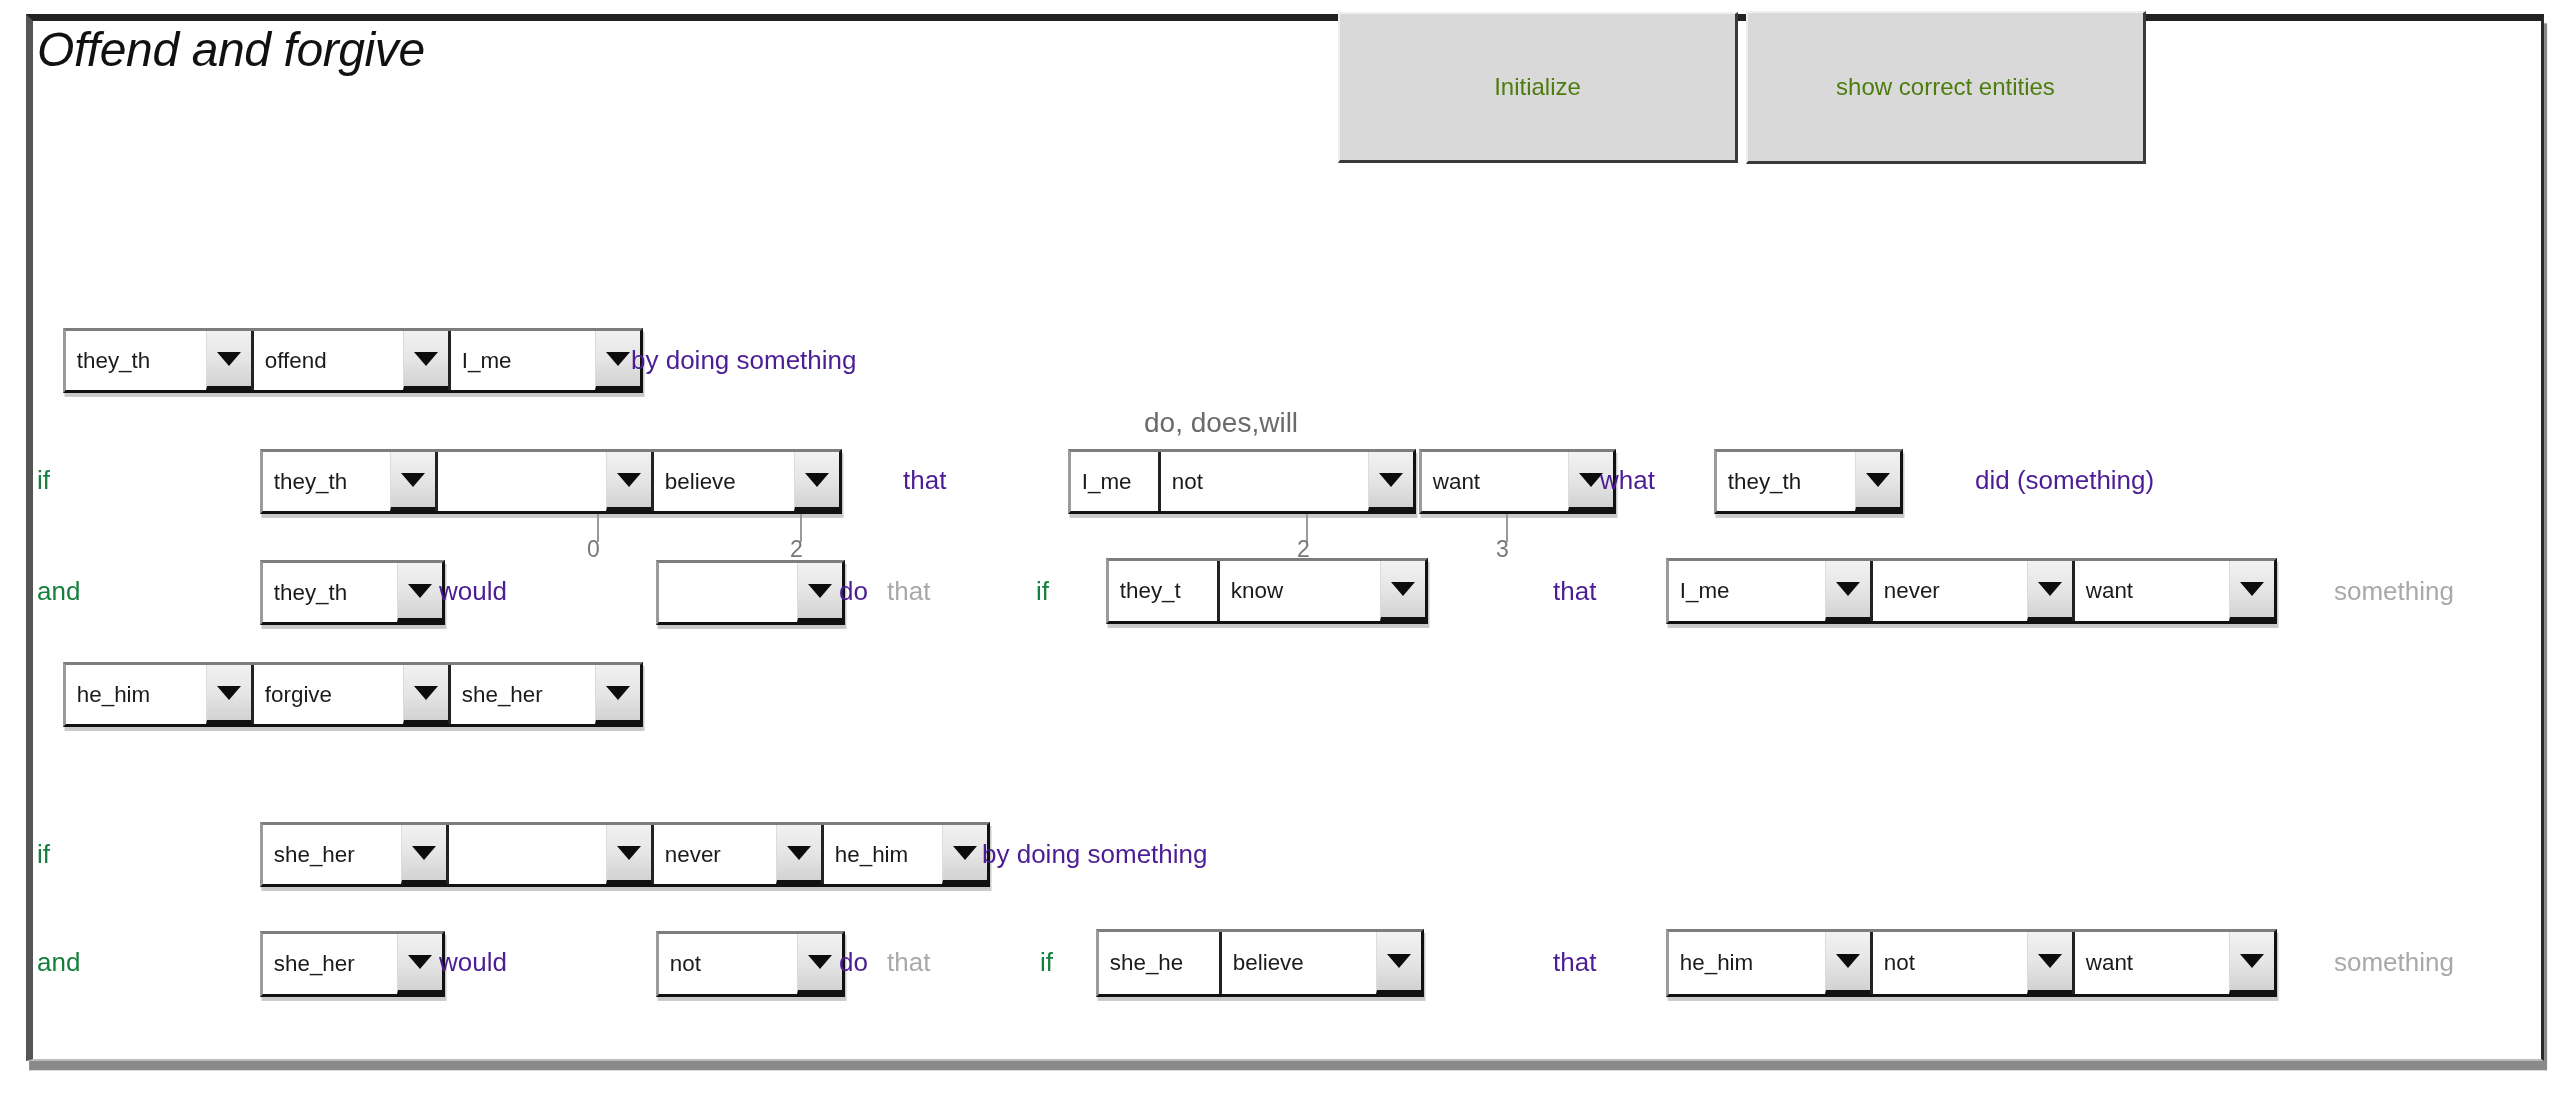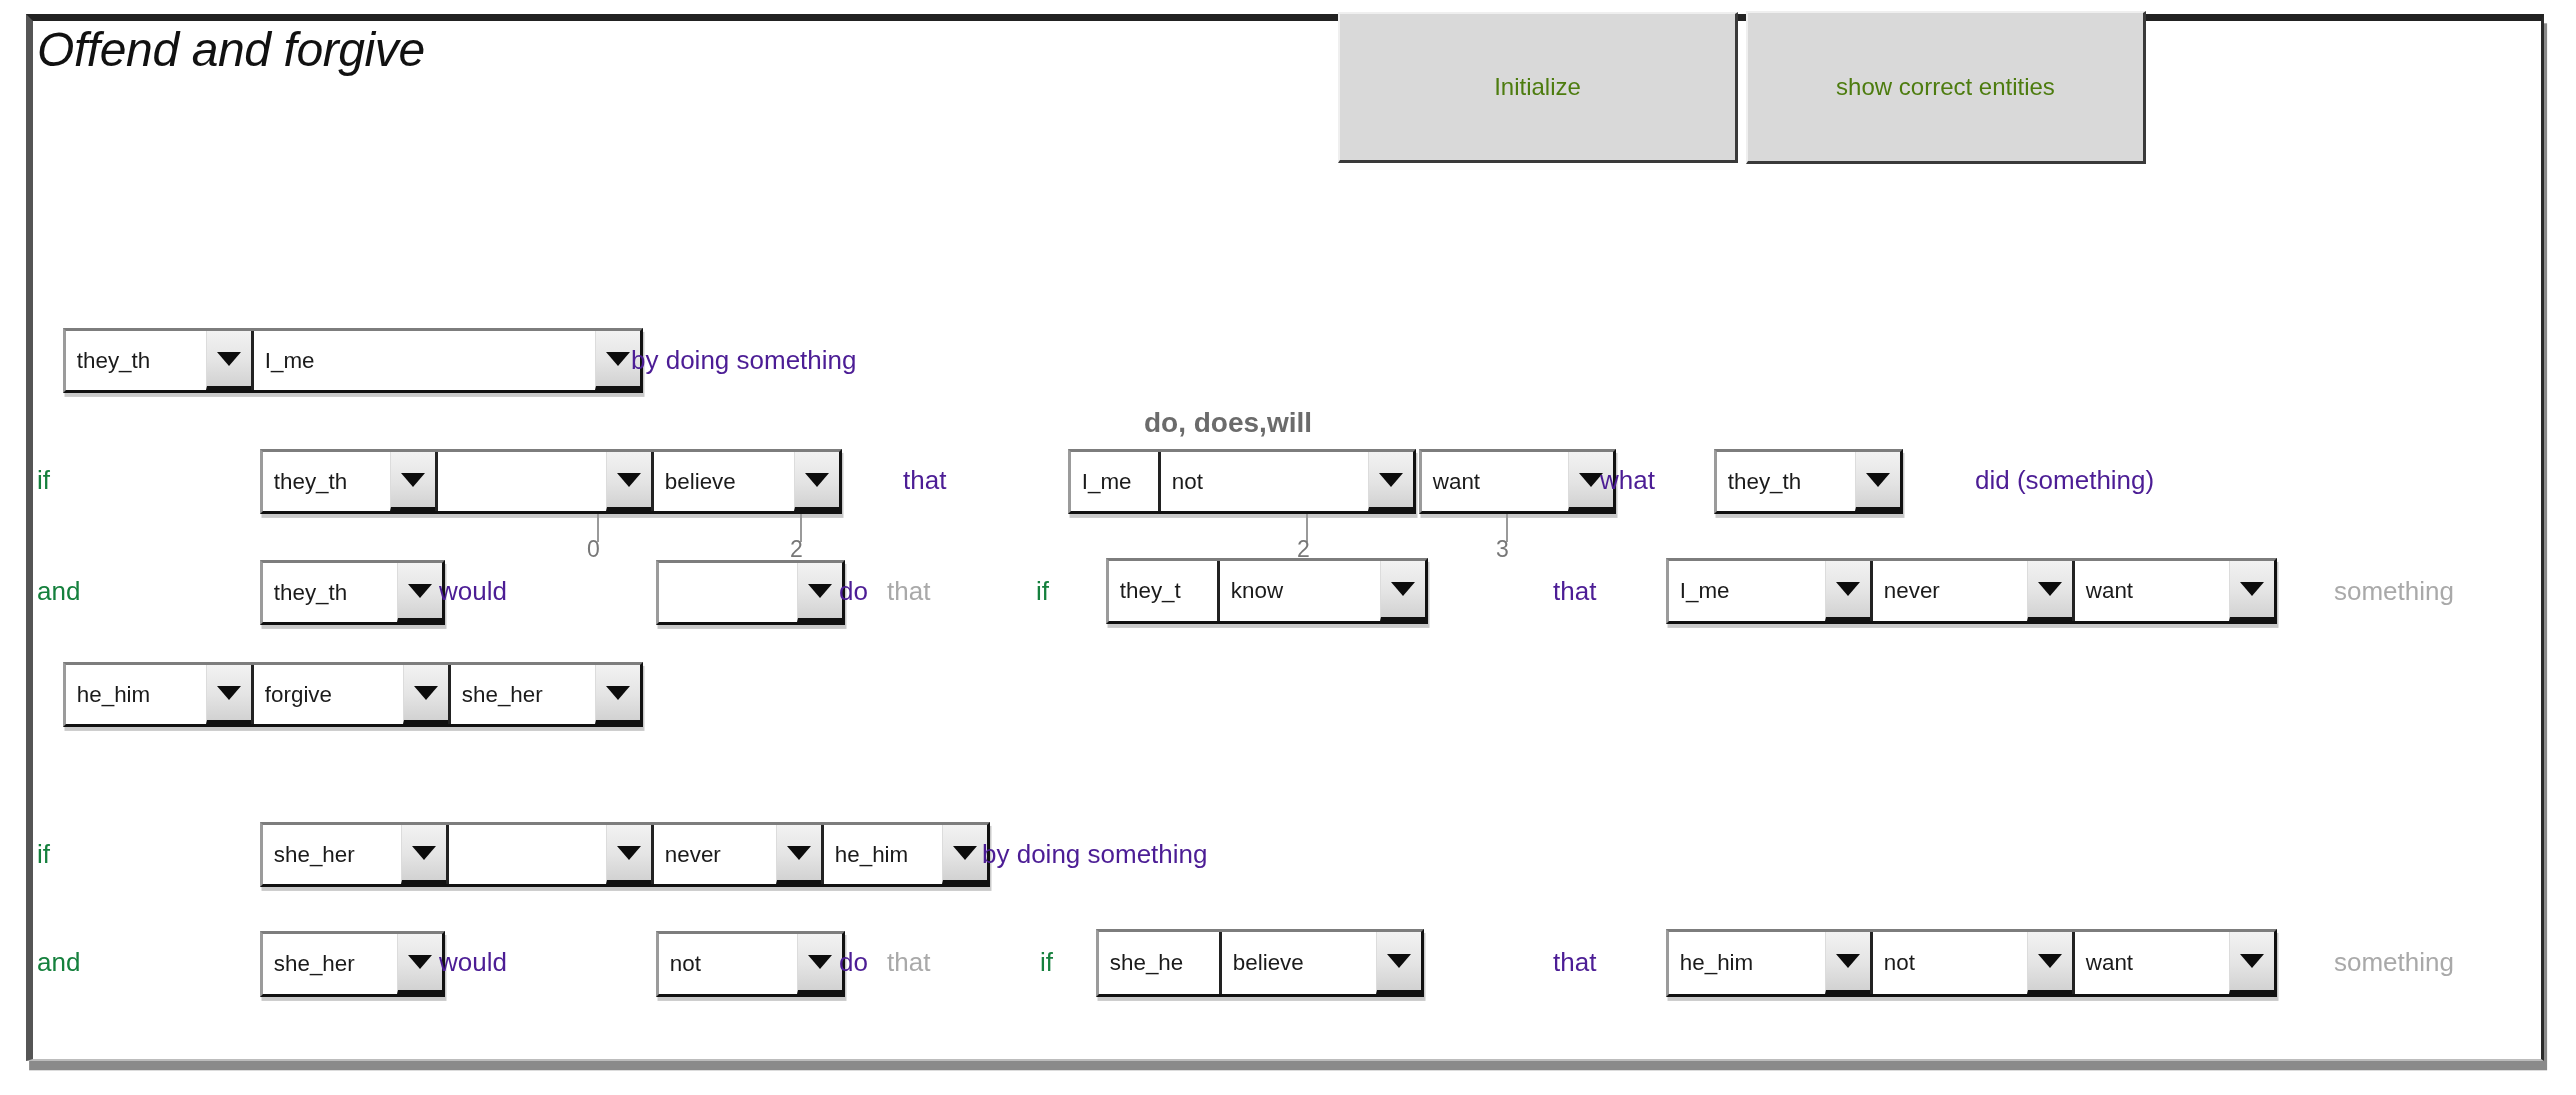--- a/index.html
+++ b/index.html
@@ -171,20 +171,26 @@
   <div class="tbtn" id="btn-initialize">Initialize</div>
   <div class="tbtn" id="btn-show-correct">show correct entities</div>
 
   <div class="group" style="left:37px; top:328px; width:580px; height:65px;">
     <div class="combo" style="width:185px;">
       <span class="lbl">they_th</span>
       <span class="arrowbtn">
           <span class="arrow-glyph"></span>
         </span>
     </div>
+    <div class="combo" style="width:197px;">
+      <span class="lbl">offend</span>
+      <span class="arrowbtn">
+          <span class="arrow-glyph"></span>
+        </span>
+    </div>
     <div class="combo" style="flex:1 1 auto;">
       <span class="lbl">I_me</span>
       <span class="arrowbtn">
           <span class="arrow-glyph"></span>
         </span>
     </div>
   </div>
   <div class="txt" style="left:631px; top:345px;">by doing something</div>
 
   <div class="txt dark" style="left:37px; top:465px;">if</div>
@@ -205,21 +211,21 @@
     <div class="combo" style="flex:1 1 auto;">
       <span class="lbl">believe</span>
       <span class="arrowbtn">
           <span class="arrow-glyph"></span>
         </span>
     </div>
   </div>
 
   <div class="txt" style="left:903px; top:465px;">that</div>
 
-  <div class="txt" style="left:1144px; top:407px; font-size:28px; color:#6b6b6b;font-weight:bold;">do, does,will</div>
+  <div class="txt" style="left:1144px; top:407px; font-size:28px; color:#6b6b6b;">do, does,will</div>
 
   <div class="group" style="left:1042px; top:449px; width:348px; height:65px;">
     <div class="cell" style="width:87px;">
       <span class="lbl">I_me</span>
     </div>
     <div class="combo" style="flex:1 1 auto;">
       <span class="lbl">not</span>
       <span class="arrowbtn">
           <span class="arrow-glyph"></span>
         </span>

